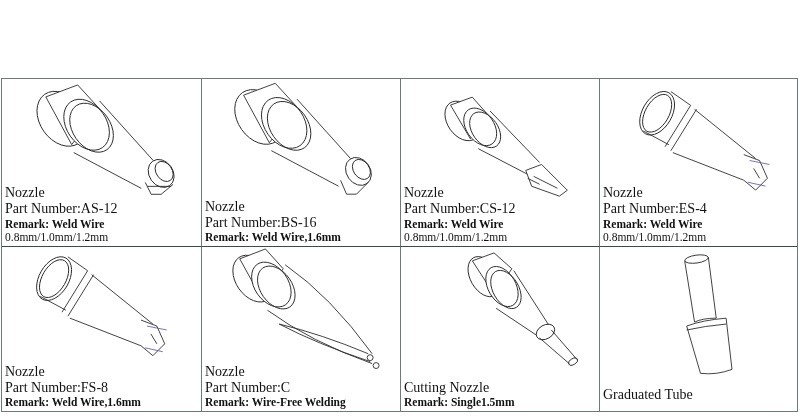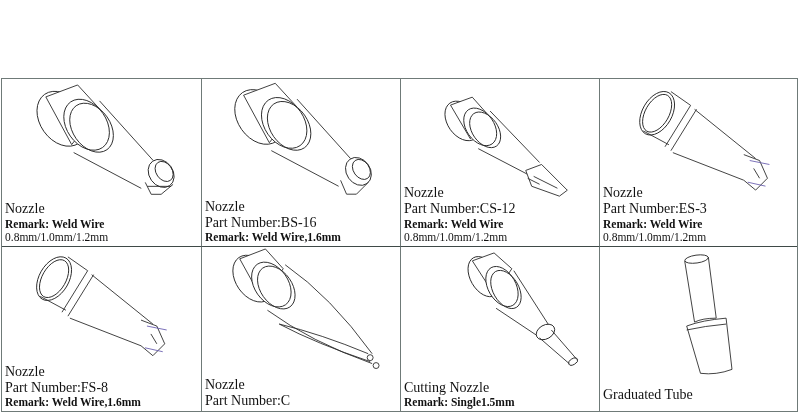--- a/index.html
+++ b/index.html
@@ -45,20 +45,21 @@
         <ellipse cx="90" cy="49" rx="19" ry="27" transform="rotate(-35 90 49)"></ellipse>
         <path d="M98 22 L152 82 M72 74 L140 110"></path>
         <ellipse cx="160" cy="95" rx="12" ry="15" transform="rotate(-35 160 95)" fill="#fff"></ellipse>
         <ellipse cx="163" cy="93" rx="8" ry="11" transform="rotate(-35 163 93)"></ellipse>
         <path d="M144 104 L150 116 L160 116 L172 106"></path>
         <path d="M146 108 L170 108"></path>
       </svg>
     </div>
     <div class="caption">
       <div class="title lbl">Nozzle</div>
+      <div class="part lbl">Part Number:AS-12</div>
       <div class="remark lbl">Remark: Weld Wire</div>
       <div class="sizes lbl">0.8mm/1.0mm/1.2mm</div>
     </div>
   </div>
 
   <div class="cell c2 r1">
     <div class="drawing">
       <svg viewBox="0 0 200 168" fill="none" stroke="#2b2b2b" stroke-width="0.9">
         <ellipse cx="58" cy="38" rx="22" ry="30" transform="rotate(-35 58 38)"></ellipse>
         <path d="M42 16 L74 4 L96 28 L68 64 Z" fill="#fff"></path>
@@ -105,21 +106,21 @@
         <path d="M44 52 L70 66 M72 12 L92 26"></path>
         <path d="M66 68 L92 26 M72 72 L98 30"></path>
         <path d="M96 30 L158 80 M74 74 L146 102"></path>
         <path d="M146 76 L162 82 L170 100 L158 112 L146 102" fill="#fff"></path>
         <path d="M152 82 L172 86 M150 104 L168 108" stroke="#6a5fb0"></path>
         <path d="M156 90 L162 100"></path>
       </svg>
     </div>
     <div class="caption">
       <div class="title lbl">Nozzle</div>
-      <div class="part lbl">Part Number:ES-3</div>
+      <div class="part lbl">Part Number:ES-4</div>
       <div class="remark lbl">Remark: Weld Wire</div>
       <div class="sizes lbl">0.8mm/1.0mm/1.2mm</div>
     </div>
   </div>
 
   <div class="cell c1 r2">
     <div class="drawing">
       <svg viewBox="0 0 200 166" fill="none" stroke="#2b2b2b" stroke-width="0.9">
         <ellipse cx="52" cy="32" rx="15" ry="24" transform="rotate(30 52 32)"></ellipse>
         <ellipse cx="52" cy="32" rx="12" ry="21" transform="rotate(30 52 32)"></ellipse>
@@ -147,20 +148,21 @@
         <ellipse cx="75" cy="41" rx="16" ry="24" transform="rotate(-35 75 41)"></ellipse>
         <path d="M84 18 Q130 50 172 108 M66 64 Q110 96 172 118"></path>
         <path d="M78 78 Q120 88 168 108 M78 78 Q116 98 170 116"></path>
         <circle cx="170" cy="112" r="3"></circle>
         <circle cx="176" cy="120" r="3"></circle>
       </svg>
     </div>
     <div class="caption">
       <div class="title lbl">Nozzle</div>
       <div class="part lbl">Part Number:C</div>
+      <div class="remark lbl">Remark: Wire-Free Welding</div>
     </div>
   </div>
 
   <div class="cell c3 r2">
     <div class="drawing">
       <svg viewBox="0 0 200 166" fill="none" stroke="#2b2b2b" stroke-width="0.9">
         <ellipse cx="84" cy="30" rx="14" ry="22" transform="rotate(-30 84 30)"></ellipse>
         <path d="M72 14 L94 6 L112 22 L94 48 Z" fill="#fff"></path>
         <ellipse cx="102" cy="40" rx="14" ry="22" transform="rotate(-30 102 40)" fill="#fff"></ellipse>
         <ellipse cx="106" cy="43" rx="13" ry="21" transform="rotate(-30 106 43)"></ellipse>

